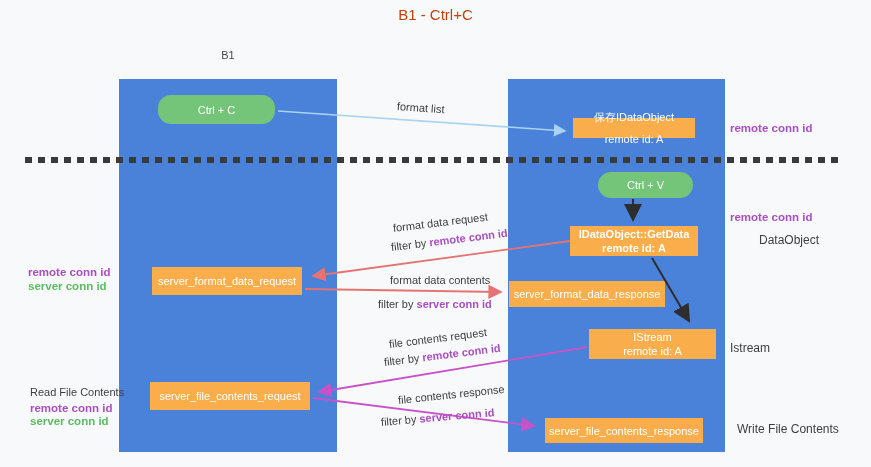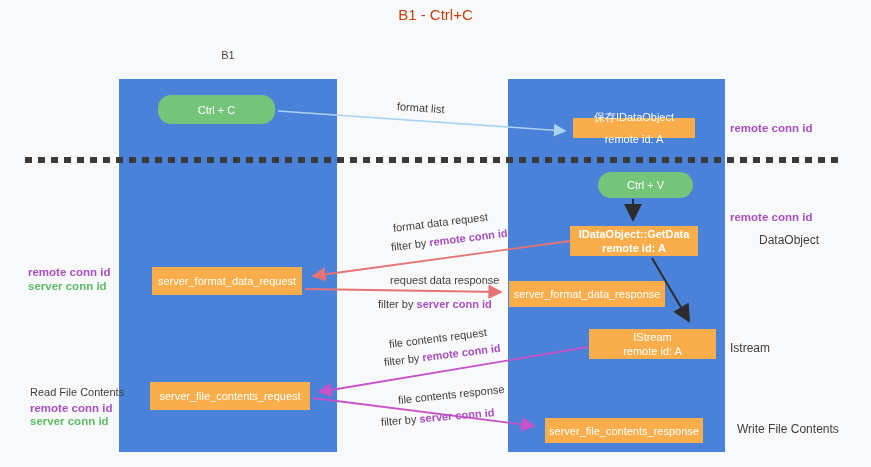--- a/index.html
+++ b/index.html
@@ -117,21 +117,21 @@
     <line class="a-red" x1="305" y1="289" x2="501" y2="292" marker-end="url(#mh-red)"></line>
     <line class="a-mag" x1="588" y1="347" x2="319" y2="392" marker-end="url(#mh-mag)"></line>
     <line class="a-mag" x1="313" y1="398" x2="534" y2="426" marker-end="url(#mh-mag)"></line>
   </svg>
 
   <div class="edge-label r4" style="left:397px;top:100px;">format list</div>
 
   <div class="edge-label r-7" style="left:393px;top:222px;">format data request</div>
   <div class="edge-label r-7" style="left:391px;top:241px;"><span>filter by </span><span class="kw">remote conn id</span></div>
 
-  <div class="edge-label" style="left:390px;top:274px;">request data response</div>
+  <div class="edge-label" style="left:390px;top:274px;">format data contents</div>
   <div class="edge-label" style="left:378px;top:298px;"><span>filter by </span><span class="kw">server conn id</span></div>
 
   <div class="edge-label r-7" style="left:389px;top:338px;">file contents request</div>
   <div class="edge-label r-7" style="left:384px;top:356px;"><span>filter by </span><span class="kw">remote conn id</span></div>
 
   <div class="edge-label r-6" style="left:398px;top:394px;">file contents response</div>
   <div class="edge-label r-5" style="left:381px;top:416px;"><span>filter by </span><span class="kw">server conn id</span></div>
 
   <div class="conn-label purple" style="left:730px;top:122px;">remote conn id</div>
   <div class="conn-label purple" style="left:730px;top:211px;">remote conn id</div>

